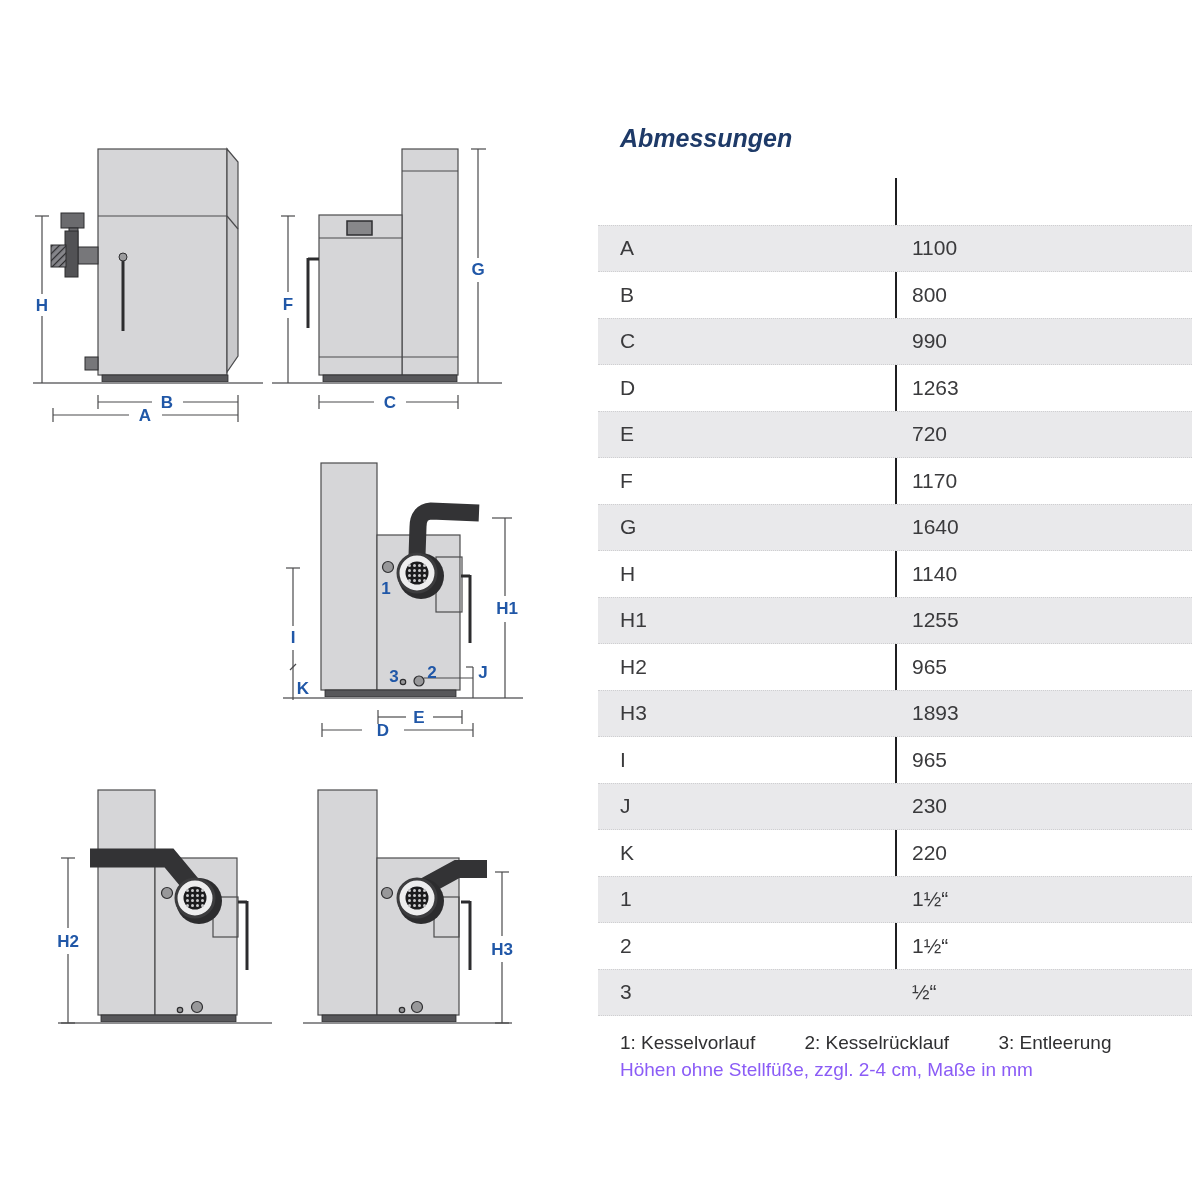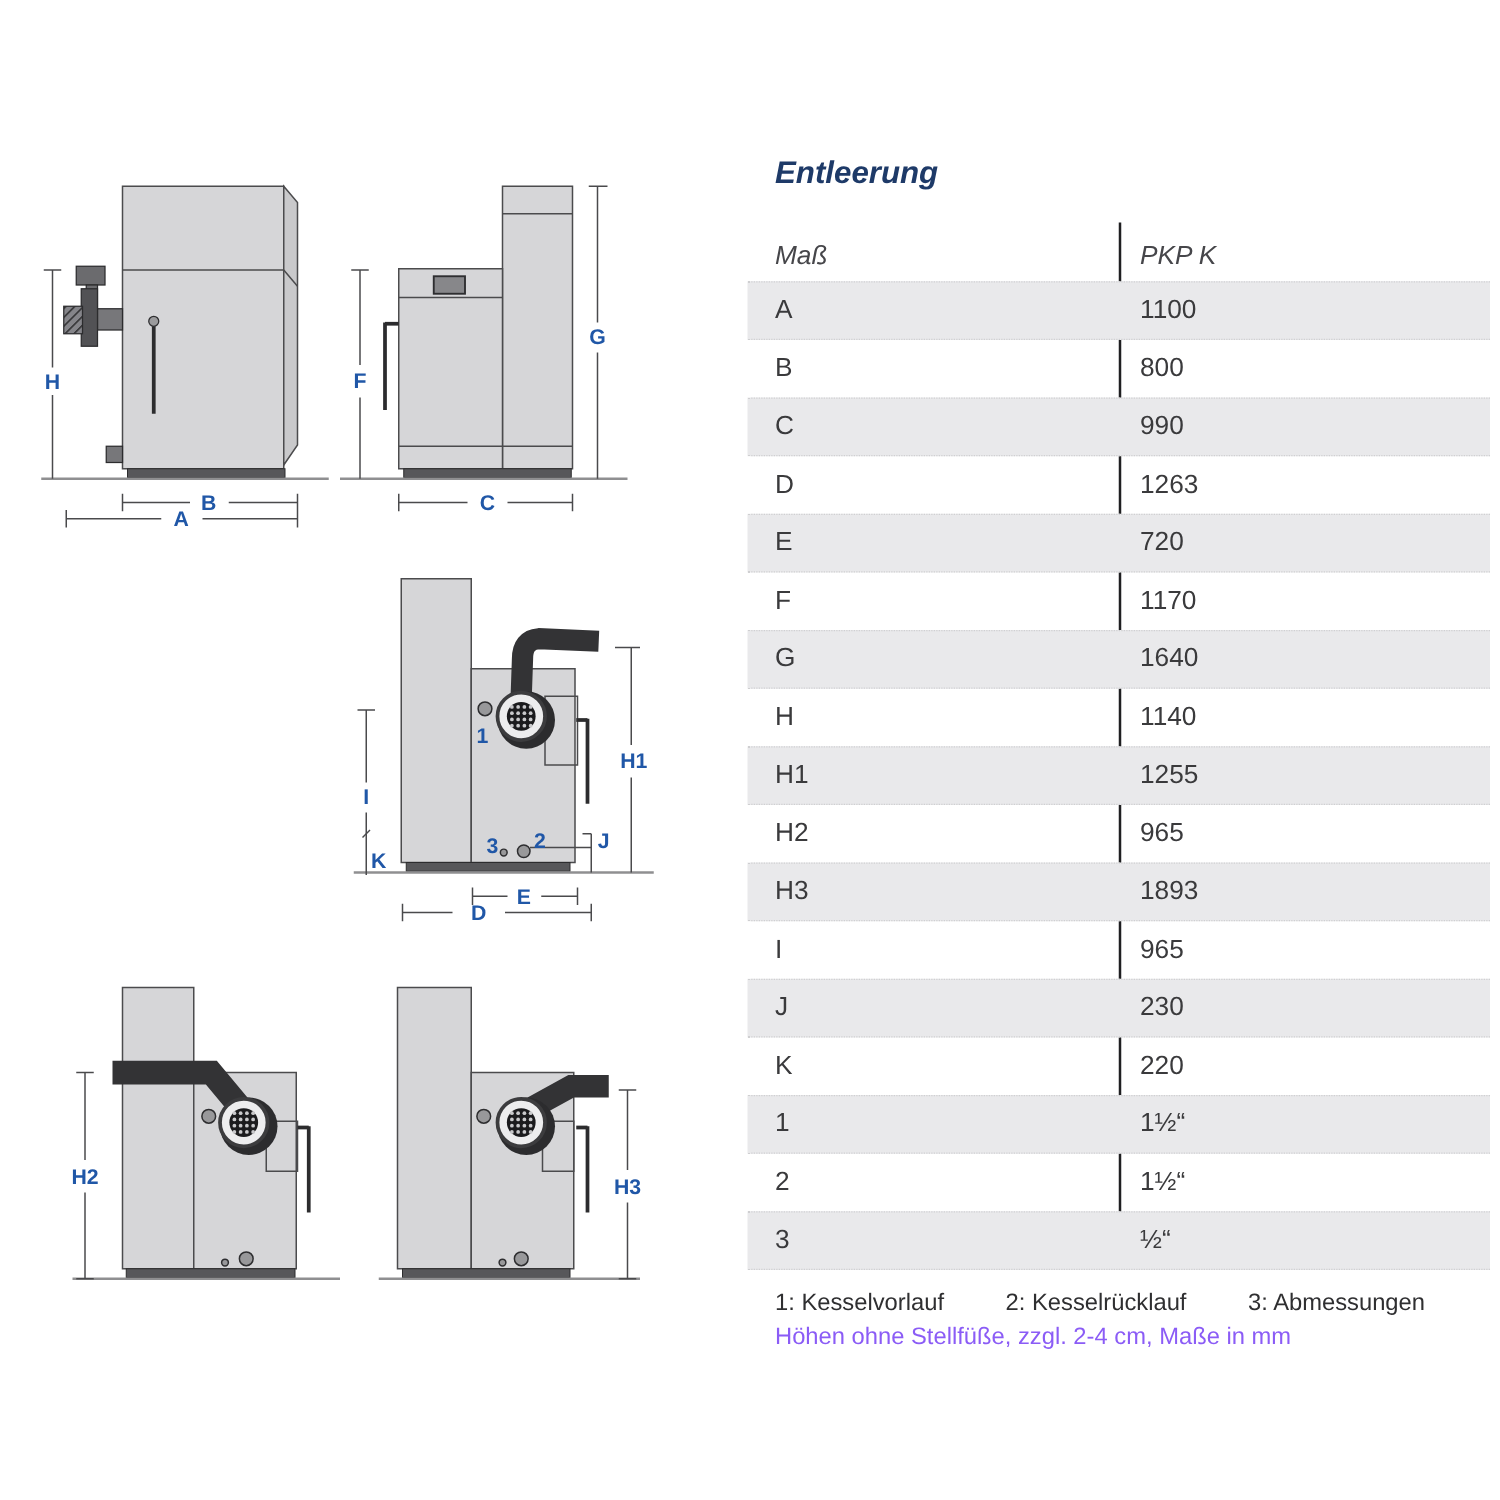--- a/index.html
+++ b/index.html
@@ -242,26 +242,22 @@
       <g class="dim">
         <line x1="495" y1="872" x2="509" y2="872"></line>
           <line x1="495" y1="1023" x2="509" y2="1023"></line>
         <line x1="502" y1="872" x2="502" y2="936"></line>
           <line x1="502" y1="962" x2="502" y2="1023"></line>
       </g>
       <text class="lbl" x="502" y="955">H3</text>
     </g>
   </svg>
 
-  <div class="abs title">Entleerung</div>
-
-  <div class="abs thead">
-    <div class="h h1">Maß</div>
-    <div class="h h2">PKP K</div>
-  </div>
+  <div class="abs title">Abmessungen</div>
+
 
   <div class="abs divider"></div>
 
   <div class="abs rows">
       <div class="trow">
         <div class="tcell tlabel">A</div>
         <div class="tcell tvalue">1100</div>
       </div>
       <div class="trow">
         <div class="tcell tlabel">B</div>
@@ -325,17 +321,17 @@
       </div>
       <div class="trow">
         <div class="tcell tlabel">3</div>
         <div class="tcell tvalue">½“</div>
       </div>
     </div>
 
   <div class="abs legend">
     <span class="li">1: Kesselvorlauf</span>
     <span class="li">2: Kesselrücklauf</span>
-    <span class="li">3: Abmessungen</span>
+    <span class="li">3: Entleerung</span>
   </div>
   <div class="abs note">Höhen ohne Stellfüße, zzgl. 2-4 cm,  Maße in mm</div>
 
 </div>
 
 </body></html>

